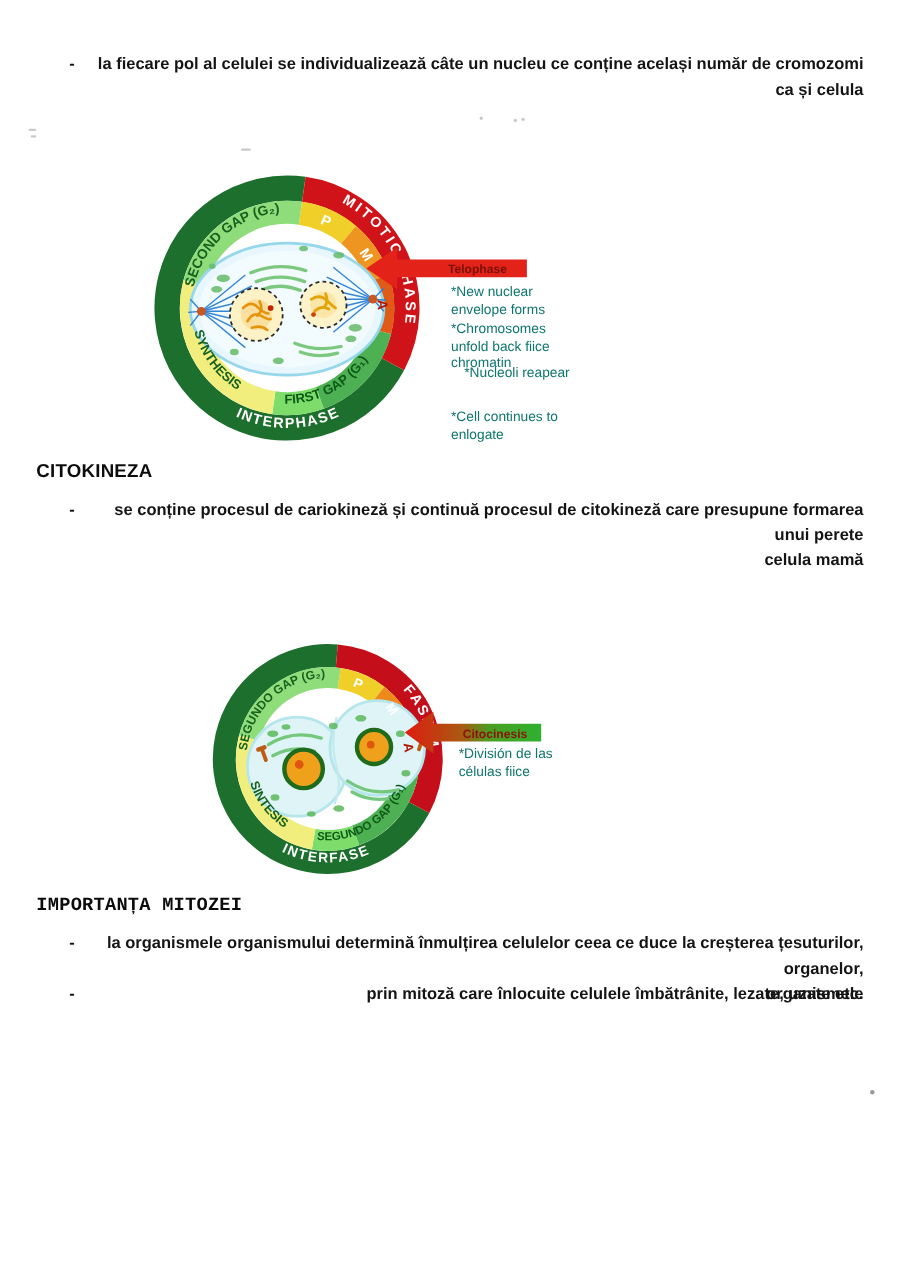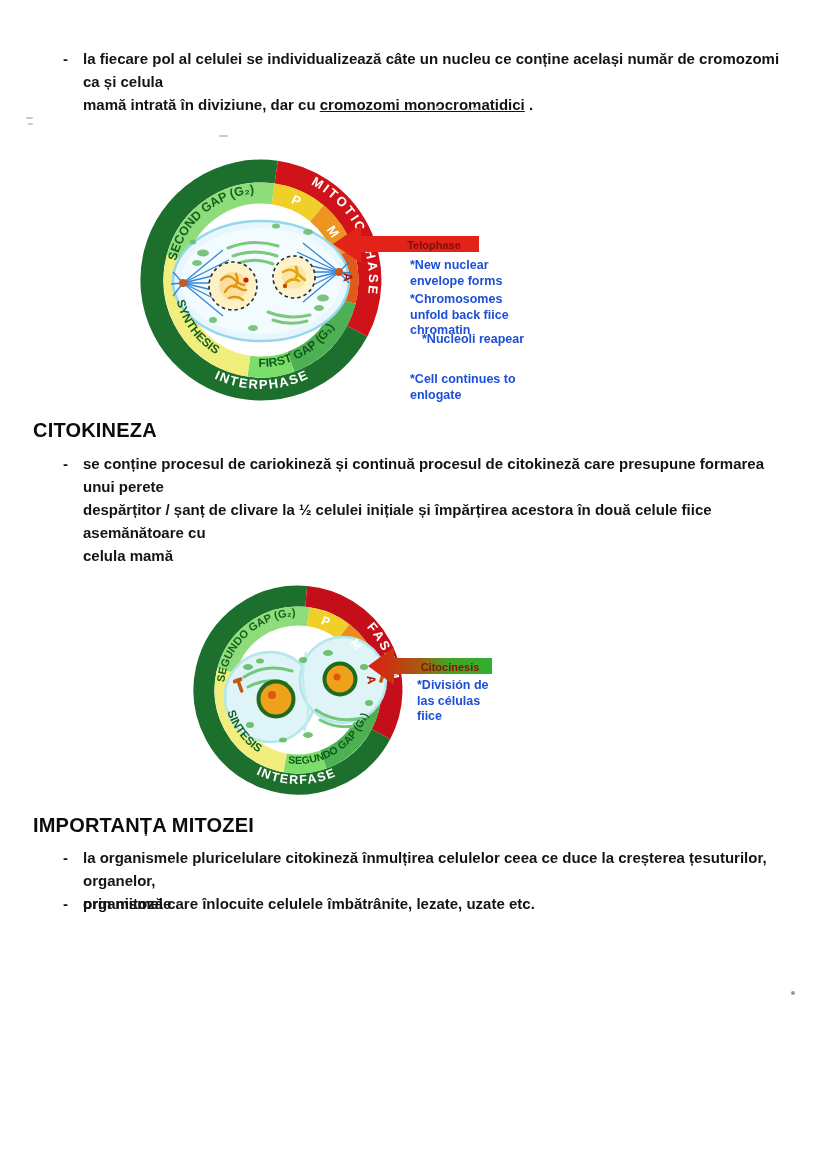--- a/index.html
+++ b/index.html
@@ -1,39 +1,38 @@
 <!DOCTYPE html>
 <html><head>
 <meta charset="utf-8">
 <style>
   html,body{margin:0;padding:0;background:#ffffff;}
   .page{position:relative;width:828px;height:1166px;background:#ffffff;overflow:hidden;
         font-family:"Liberation Sans","DejaVu Sans",sans-serif;color:#161616;}
   .para{position:absolute;font-weight:600;font-size:15px;line-height:23px;color:#141414;}
   .bullet{padding-left:20px;box-sizing:border-box;}
   .dash{position:absolute;left:0;top:0;font-weight:700;}
-  .blk{display:block;}
+  .blk{display:block;text-align:right;}
   .inl{display:inline;}
   .u{text-decoration:underline;}
-  .head{position:absolute;margin:0;font-weight:700;font-size:20px;color:#0c0c0c;letter-spacing:.2px;}
+  .head{position:absolute;margin:0;font-weight:700;font-size:17px;color:#0c0c0c;letter-spacing:.2px;}
   .dsvg{position:absolute;}
-  .note{position:absolute;font-weight:700;font-size:12.5px;line-height:15.5px;color:#1d4ed8;}
+  .note{position:absolute;font-weight:400;font-size:12.5px;line-height:15.5px;color:#0f766e;}
   .artifact{position:absolute;background:#c9c9c9;border-radius:1px;}
   .artifact.dot{border-radius:50%;}
   svg text{font-family:"Liberation Sans","DejaVu Sans",sans-serif;}
 </style>
 </head>
 <body>
 
 <div class="page">
 
   <div class="para bullet" style="left:63px;top:47px;width:722px;">
     <span class="dash">-</span>
     <span class="blk">la fiecare pol al celulei se individualizează câte un nucleu ce conține același număr de cromozomi ca și celula</span>
-    <span class="blk"><span class="inl">mamă intrată în diviziune, dar cu </span><span class="inl u">cromozomi monocromatidici</span><span class="inl"> .</span></span>
   </div>
 
   <div class="artifact" style="left:26px;top:117px;width:7px;height:2px;"></div>
   <div class="artifact" style="left:28px;top:123px;width:5px;height:2px;"></div>
   <div class="artifact dot" style="left:436px;top:106px;width:3px;height:3px;"></div>
   <div class="artifact dot" style="left:467px;top:108px;width:3px;height:3px;"></div>
   <div class="artifact dot" style="left:474px;top:107px;width:3px;height:3px;"></div>
   <div class="artifact" style="left:219px;top:135px;width:9px;height:2px;"></div>
   <div class="artifact dot" style="left:791px;top:991px;width:4px;height:4px;background:#9a9a9a;"></div>
 
@@ -158,21 +157,20 @@
 
   <div class="note" style="left:410px;top:258px;width:120px;">*New nuclear envelope forms</div>
   <div class="note" style="left:410px;top:292px;width:120px;">*Chromosomes unfold back fiice chromatin</div>
   <div class="note" style="left:410px;top:332px;width:130px;margin-left:12px;">*Nucleoli reapear</div>
   <div class="note" style="left:410px;top:372px;width:120px;">*Cell continues to enlogate</div>
 
   <h2 class="head" style="left:33px;top:419px;">CITOKINEZA</h2>
   <div class="para bullet" style="left:63px;top:452px;width:722px;">
     <span class="dash">-</span>
     <span class="blk">se conține procesul de cariokineză și continuă procesul de citokineză care presupune formarea unui perete</span>
-    <span class="blk">despărțitor / șanț de clivare la ½  celulei inițiale și împărțirea acestora în două celule fiice asemănătoare cu</span>
     <span class="blk">celula mamă</span>
   </div>
 
   <svg class="dsvg" style="left:188px;top:575px;" width="330" height="240" viewBox="0 0 330 240">
     <path d="M 193 159.1 A 94 94 0 1 1 118.2 21.4" fill="none" stroke="#1d6f2d" stroke-width="21"></path>
     <path d="M 118.2 21.4 A 94 94 0 0 1 193 159.1" fill="none" stroke="#c40f1a" stroke-width="21"></path>
     <path d="M 120.3 41.7 A 74 74 0 0 1 155.6 56.7" fill="none" stroke="#f0d028" stroke-width="19"></path>
     <path d="M 155.6 56.7 A 74 74 0 0 1 178.6 87.3" fill="none" stroke="#ee8a1c" stroke-width="19"></path>
     <path d="M 178.6 87.3 A 74 74 0 0 1 183.3 125.3" fill="none" stroke="#d84312" stroke-width="19"></path>
     <path d="M 183.3 125.3 A 74 74 0 0 1 135.3 184.5" fill="none" stroke="#4db053" stroke-width="19"></path>
@@ -254,24 +252,24 @@
     <text x="183.3" y="108.7" font-size="12" font-weight="bold" fill="#b01808" text-anchor="middle" transform="rotate(82 183.3 104.7)">A</text>
 
     <g>
       <polygon points="180,91 206,72 206,83 304,83 304,99 206,99 206,110" fill="url(#arrowGrad)"></polygon>
       <text x="262" y="95.5" font-size="11" font-weight="bold" fill="#8a1208" text-anchor="middle">Citocinesis</text>
     </g>
   </svg>
 
   <div class="note" style="left:417px;top:678px;width:90px;">*División de las células fiice</div>
 
-  <h2 class="head" style="left:33px;top:814px;">IMPORTANȚA MITOZEI</h2>
+  <h2 class="head" style="left:33px;top:814px;font-family:Liberation Mono, monospace;">IMPORTANȚA MITOZEI</h2>
   <div class="para bullet" style="left:63px;top:846px;width:722px;">
     <span class="dash">-</span>
-    <span class="blk">la organismele pluricelulare citokineză înmulțirea celulelor ceea ce duce la creșterea țesuturilor, organelor,</span>
+    <span class="blk">la organismele organismului determină înmulțirea celulelor ceea ce duce la creșterea țesuturilor, organelor,</span>
     <span class="blk">organismele</span>
   </div>
   <div class="para bullet" style="left:63px;top:892px;width:722px;">
     <span class="dash">-</span>
     <span class="blk">prin mitoză care înlocuite celulele îmbătrânite, lezate, uzate etc.</span>
   </div>
 
 </div>
 
 </body></html>

